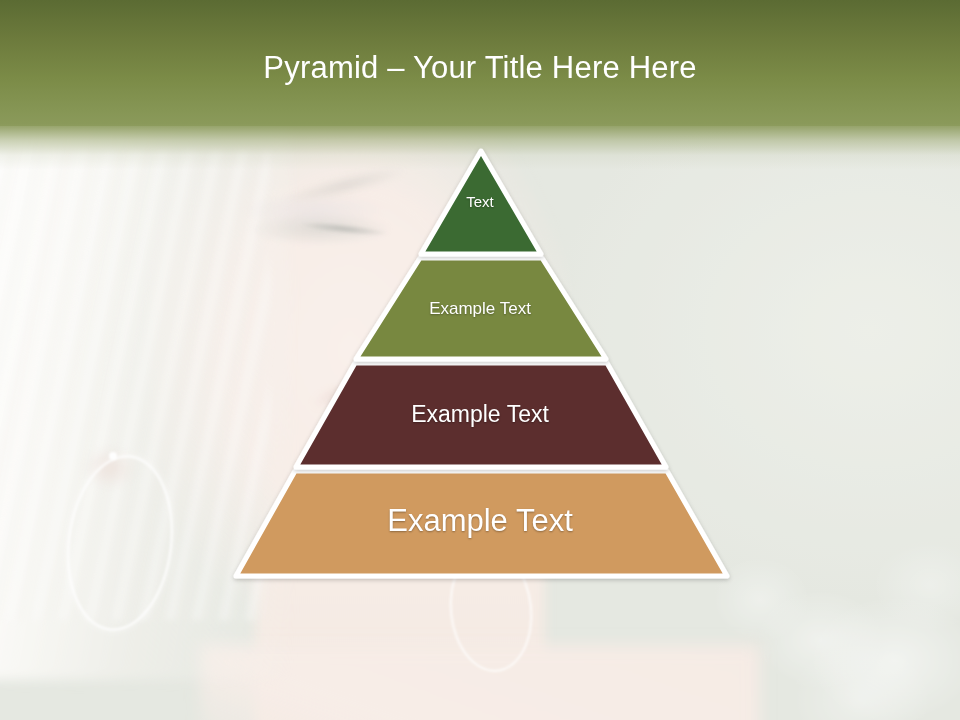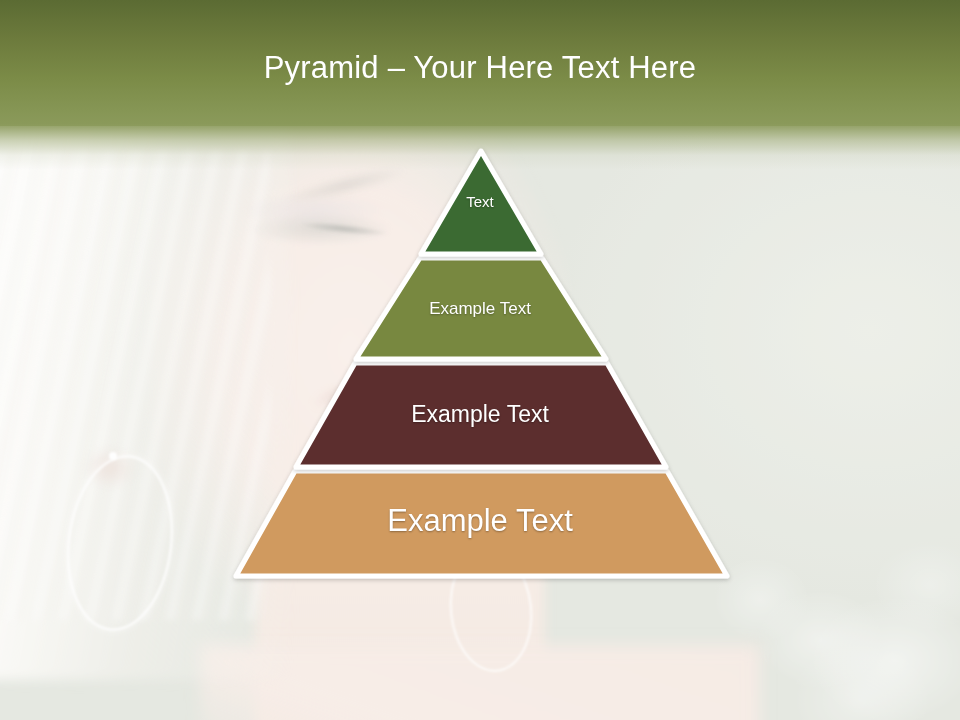--- a/index.html
+++ b/index.html
@@ -252,21 +252,21 @@
     <div class="earring"></div>
     <div class="earring-stud"></div>
     <div class="earring-2"></div>
     <div class="photo-wash"></div>
   </div>
 
   <div class="header-band"></div>
   <div class="header-fade"></div>
 
   <div class="slide-title">
-    <span class="t-bold">Pyramid</span><span class="t-light"> – Your Here Text Here</span>
+    <span class="t-bold">Pyramid</span><span class="t-light"> – Your Title Here Here</span>
   </div>
 
   <div class="pyramid">
     <svg width="960" height="720" viewBox="0 0 960 720" xmlns="http://www.w3.org/2000/svg">
       <defs>
         <filter id="tierShadow" x="-20%" y="-20%" width="140%" height="140%">
           <feDropShadow dx="0" dy="1.5" stdDeviation="2.2" flood-color="#000000" flood-opacity="0.22"></feDropShadow>
         </filter>
       </defs>
 

